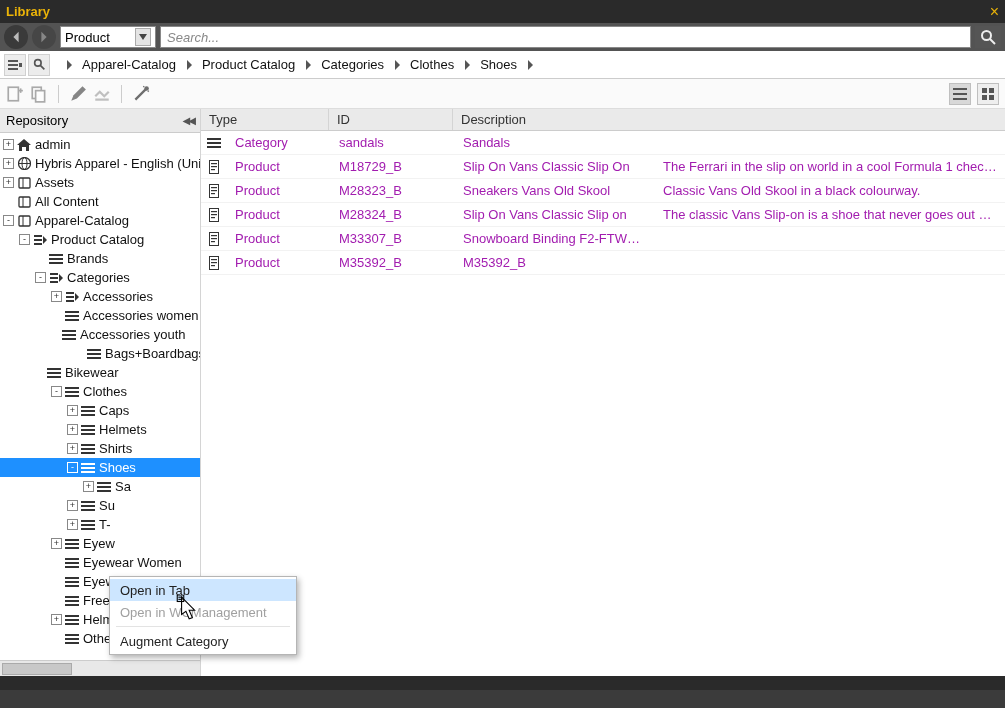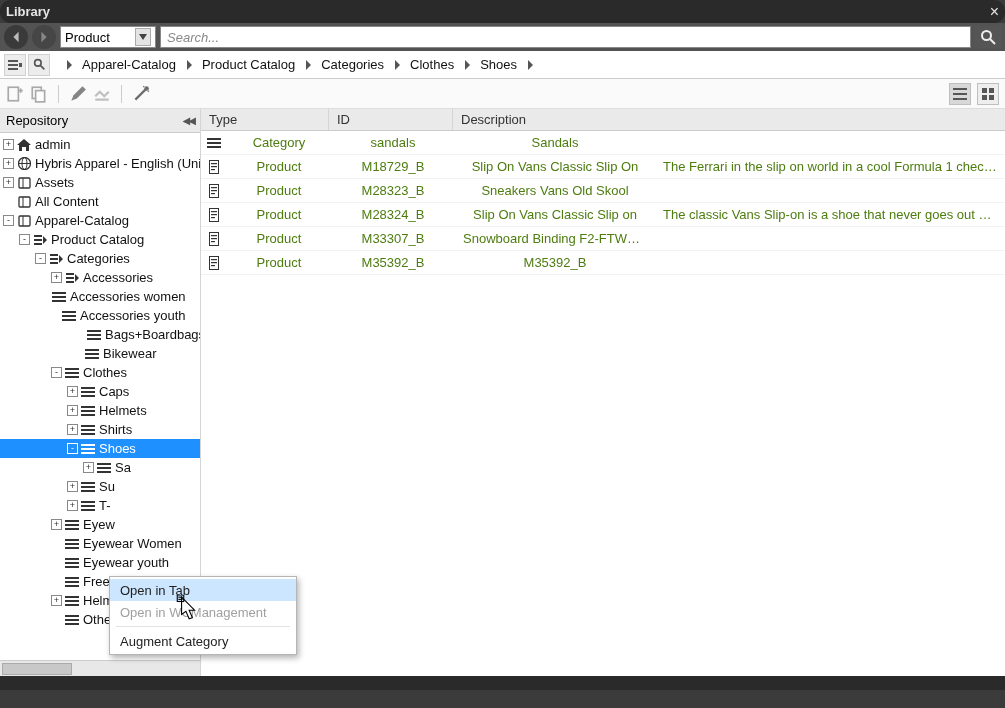--- a/index.html
+++ b/index.html
@@ -1,19 +1,19 @@
 <!DOCTYPE html>
 <html><head>
 <meta charset="utf-8">
 <style>
   * { box-sizing: border-box; margin: 0; padding: 0; font-family: "Segoe UI", Arial, sans-serif; font-size: 13px; }
   body { width: 1005px; height: 708px; background: #3b3b3b; overflow: hidden; }
 
   
-  .titlebar { height: 23px; background: #2a2a2a; color: #e5e5e5; display: flex; align-items: center; padding: 0 6px; justify-content: space-between; border-radius: 11px; }
+  .titlebar { height: 23px; background: #2a2a2a; color: #eab308; display: flex; align-items: center; padding: 0 6px; justify-content: space-between; }
   .titlebar .title { font-weight: bold; }
   .titlebar .close { font-size: 16px; cursor: pointer; }
 
   
   .navbar { height: 28px; background: #535353; display: flex; align-items: center; padding: 0 4px; gap:4px; }
   .navbtn { width:24px; height:24px; border-radius:50%; background:#3a3a3a; display:flex; align-items:center; justify-content:center; color:#bbb; }
   .navbtn svg { width:14px; height:14px; fill:#bbb; }
   .selectbox { width:96px; height:22px; background:#fff; border:1px solid #888; display:flex; align-items:center; padding:0 4px; }
   .selectbox .dd { margin-left:auto; width:16px; height:18px; background:#e4e4e4; border:1px solid #aaa; display:flex; align-items:center; justify-content:center; }
   .searchbox { flex:1; height:22px; background:#fff; border:1px solid #888; display:flex; align-items:center; padding:0 6px; color:#888; font-style:italic; }
@@ -49,21 +49,21 @@
   .node.sel { background:#1e90ff; color:#fff; }
   .node.sel .nlabel { color:#fff; }
   .node.sel .tw { border-color:#fff; color:#fff; }
 
   .content { flex:1; display:flex; flex-direction:column; overflow:hidden; }
   .colhead { height:22px; background:#eaeaea; border-bottom:1px solid #ccc; display:flex; }
   .ch { padding:3px 8px; border-right:1px solid #d4d4d4; color:#333; }
   .ch:last-child { border-right:none; flex:1; }
   .rows { flex:1; }
   .row { height:24px; display:flex; align-items:center; border-bottom:1px solid #f2f2f2; }
-  .cell { padding:0 8px; overflow:hidden; text-overflow:ellipsis; white-space:nowrap; color:#4d7c0f;text-align:center; }
+  .cell { padding:0 8px; overflow:hidden; text-overflow:ellipsis; white-space:nowrap; color:#a21caf; }
   .ricon { width:14px; height:14px; display:inline-flex; align-items:center; justify-content:center; margin-right:6px; margin-left:6px; flex-shrink:0; }
 
   .w-type { width:128px; }
   .w-id   { width:124px; }
   .w-name { width:200px; }
   .w-desc { flex:1; }
 
   
   .ctxmenu { position:absolute; left:109px; top:576px; width:188px; background:#fff; border:1px solid #b5b5b5; box-shadow:2px 3px 6px rgba(0,0,0,.3); padding:2px 0; z-index:50; }
   .ctxitem { height:22px; display:flex; align-items:center; padding:0 10px; color:#222; }
@@ -281,20 +281,31 @@
             <svg width="14" height="12" viewBox="0 0 14 12">
               <rect x="1" y="1" width="8" height="2" fill="#333"></rect>
               <rect x="1" y="5" width="8" height="2" fill="#333"></rect>
               <rect x="1" y="9" width="8" height="2" fill="#333"></rect>
               <polygon points="10,2 14,6 10,10" fill="#333"></polygon>
             </svg>
           </span>
           <span class="nlabel">Product Catalog</span>
         </div>
         <div class="node" style="padding-left: 35px;">
+          <span class="tw blank"></span>
+          <span class="nicon">
+            <svg width="14" height="10" viewBox="0 0 14 10">
+              <rect y="0" width="14" height="2" fill="#333"></rect>
+              <rect y="4" width="14" height="2" fill="#333"></rect>
+              <rect y="8" width="14" height="2" fill="#333"></rect>
+            </svg>
+          </span>
+          <span class="nlabel">Brands</span>
+        </div>
+        <div class="node" style="padding-left: 35px;">
           <span class="tw">-</span>
           <span class="nicon">
             <svg width="14" height="12" viewBox="0 0 14 12">
               <rect x="1" y="1" width="8" height="2" fill="#333"></rect>
               <rect x="1" y="5" width="8" height="2" fill="#333"></rect>
               <rect x="1" y="9" width="8" height="2" fill="#333"></rect>
               <polygon points="10,2 14,6 10,10" fill="#333"></polygon>
             </svg>
           </span>
           <span class="nlabel">Categories</span>
@@ -304,21 +315,21 @@
           <span class="nicon">
             <svg width="14" height="12" viewBox="0 0 14 12">
               <rect x="1" y="1" width="8" height="2" fill="#333"></rect>
               <rect x="1" y="5" width="8" height="2" fill="#333"></rect>
               <rect x="1" y="9" width="8" height="2" fill="#333"></rect>
               <polygon points="10,2 14,6 10,10" fill="#333"></polygon>
             </svg>
           </span>
           <span class="nlabel">Accessories</span>
         </div>
-        <div class="node" style="padding-left: 38px;">
+        <div class="node" style="padding-left: 51px;">
           <span class="tw blank"></span>
           <span class="nicon">
             <svg width="14" height="10" viewBox="0 0 14 10">
               <rect y="0" width="14" height="2" fill="#333"></rect>
               <rect y="4" width="14" height="2" fill="#333"></rect>
               <rect y="8" width="14" height="2" fill="#333"></rect>
             </svg>
           </span>
           <span class="nlabel">Accessories women</span>
         </div>
@@ -337,21 +348,21 @@
           <span class="tw blank"></span>
           <span class="nicon">
             <svg width="14" height="10" viewBox="0 0 14 10">
               <rect y="0" width="14" height="2" fill="#333"></rect>
               <rect y="4" width="14" height="2" fill="#333"></rect>
               <rect y="8" width="14" height="2" fill="#333"></rect>
             </svg>
           </span>
           <span class="nlabel">Bags+Boardbags</span>
         </div>
-        <div class="node" style="padding-left: 71px;">
+        <div class="node" style="padding-left: 33px;">
           <span class="tw blank"></span>
           <span class="nicon">
             <svg width="14" height="10" viewBox="0 0 14 10">
               <rect y="0" width="14" height="2" fill="#333"></rect>
               <rect y="4" width="14" height="2" fill="#333"></rect>
               <rect y="8" width="14" height="2" fill="#333"></rect>
             </svg>
           </span>
           <span class="nlabel">Bikewear</span>
         </div>
@@ -554,20 +565,21 @@
             <svg width="12" height="14" viewBox="0 0 12 14">
               <rect x="1.5" y="0.5" width="9" height="13" fill="#fff" stroke="#333"></rect>
               <rect x="3" y="3" width="6" height="1.2" fill="#333"></rect>
               <rect x="3" y="6" width="6" height="1.2" fill="#333"></rect>
               <rect x="3" y="9" width="4" height="1.2" fill="#333"></rect>
             </svg>
           </span>
           <span class="cell" style="width:104px">Product</span>
           <span class="cell w-id">M28323_B</span>
           <span class="cell w-name">Sneakers Vans Old Skool</span>
+          <span class="cell w-desc">Classic Vans Old Skool in a black colourway.</span>
         </div>
         <div class="row">
           <span class="ricon">
             <svg width="12" height="14" viewBox="0 0 12 14">
               <rect x="1.5" y="0.5" width="9" height="13" fill="#fff" stroke="#333"></rect>
               <rect x="3" y="3" width="6" height="1.2" fill="#333"></rect>
               <rect x="3" y="6" width="6" height="1.2" fill="#333"></rect>
               <rect x="3" y="9" width="4" height="1.2" fill="#333"></rect>
             </svg>
           </span>

